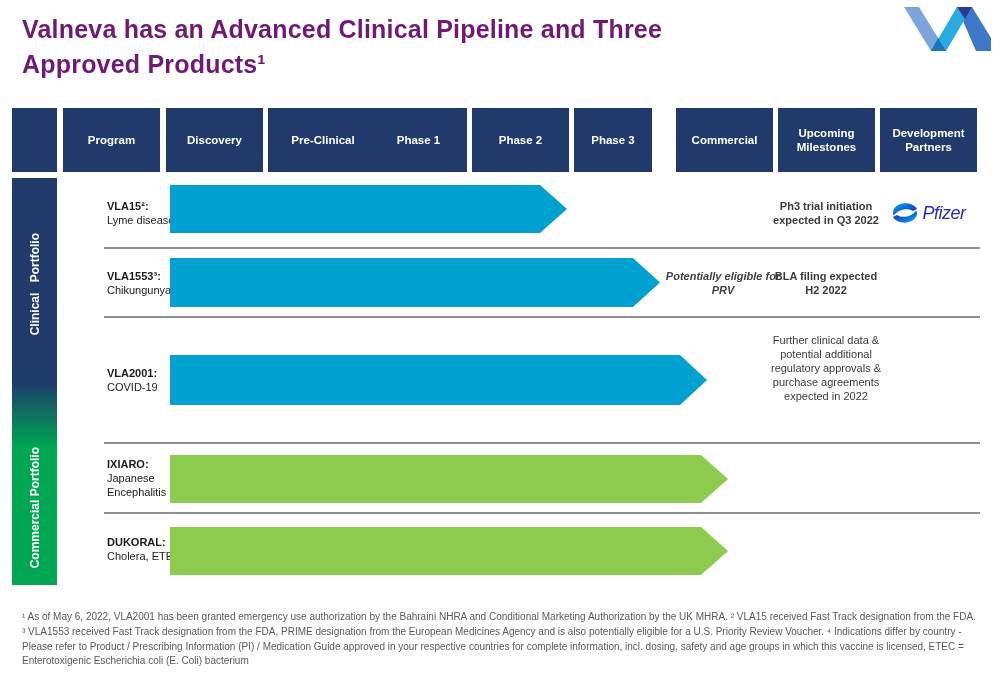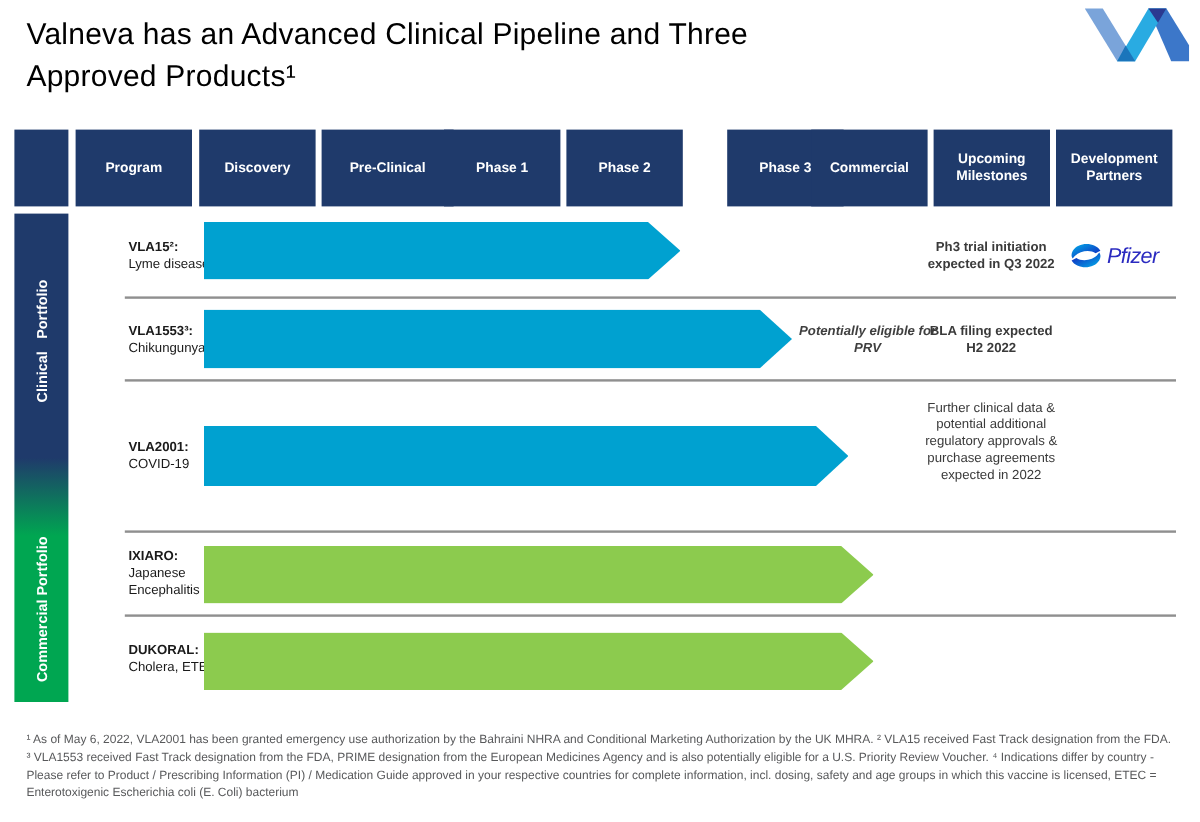--- a/index.html
+++ b/index.html
@@ -3,21 +3,21 @@
 <meta charset="utf-8">
 <style>
   html,body{margin:0;padding:0;}
   body{
     width:1000px;height:685px;position:relative;background:#ffffff;
     font-family:"Liberation Sans", sans-serif;overflow:hidden;
   }
   
   .title{
     position:absolute;left:22px;top:12px;width:760px;
-    font-size:25px;font-weight:normal;color:#000000;line-height:35px;letter-spacing:0.2px;
+    font-size:25px;font-weight:bold;color:#701a75;line-height:35px;letter-spacing:0.2px;
   }
   
   .valneva-logo{position:absolute;left:903px;top:6px;width:88px;height:46px;}
   
   .hcell{
     position:absolute;top:108px;height:64px;background:#1F3A6B;color:#ffffff;
     display:flex;align-items:center;justify-content:center;text-align:center;
     font-size:11.5px;font-weight:bold;line-height:14px;
   }
   
@@ -85,21 +85,21 @@
   <polygon points="28,45 43,45 35,32" fill="#1B75BB"></polygon>
   <polygon points="54,1 69,1 62,13" fill="#2B3990"></polygon>
 </svg>
 
 <div class="hcell" style="left:12px;width:45px;"></div>
 <div class="hcell" style="left:63px;width:97px;">Program</div>
 <div class="hcell" style="left:166px;width:97px;">Discovery</div>
 <div class="hcell" style="left:268px;width:110px;">Pre-Clinical</div>
 <div class="hcell" style="left:370px;width:97px;">Phase 1</div>
 <div class="hcell" style="left:472px;width:97px;">Phase 2</div>
-<div class="hcell" style="left:574px;width:97px;margin-left:32px;">Phase 3</div>
+<div class="hcell" style="left:574px;width:78px;">Phase 3</div>
 <div class="hcell" style="left:676px;width:97px;">Commercial</div>
 <div class="hcell" style="left:778px;width:97px;">Upcoming Milestones</div>
 <div class="hcell" style="left:880px;width:97px;">Development Partners</div>
 
 <div class="sidebar">
   <div class="vlabel clinical">
     <span>Clinical Portfolio</span>
   </div>
   <div class="vlabel commercial">
     <span>Commercial Portfolio</span>

